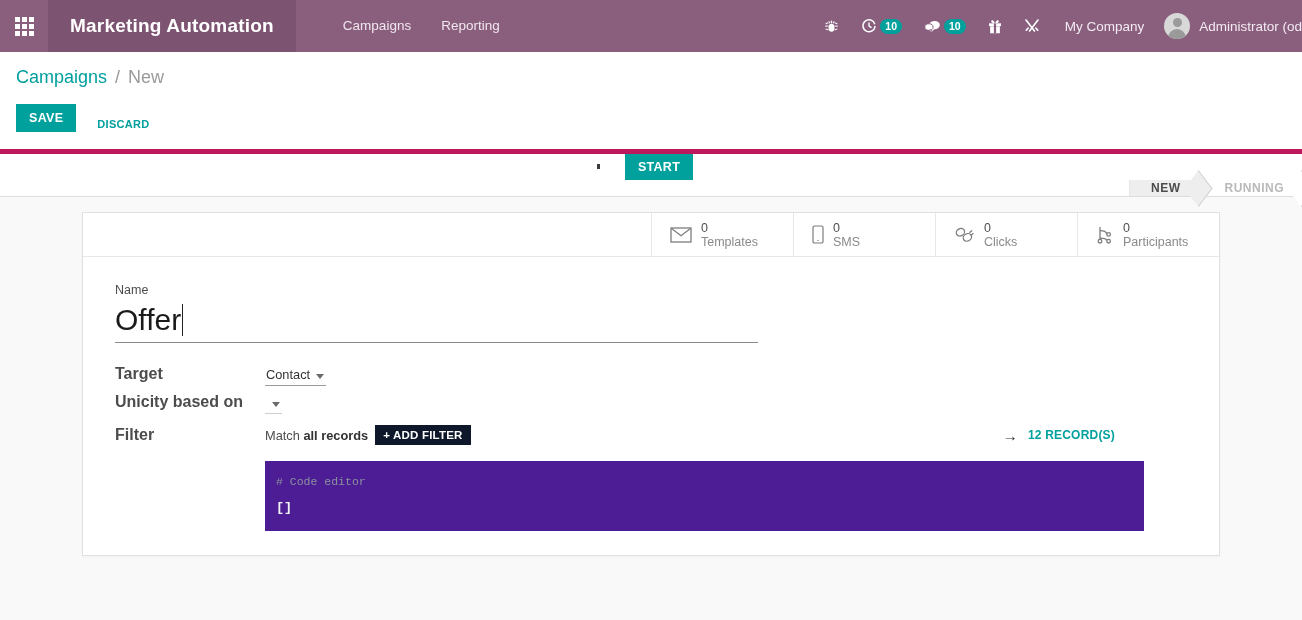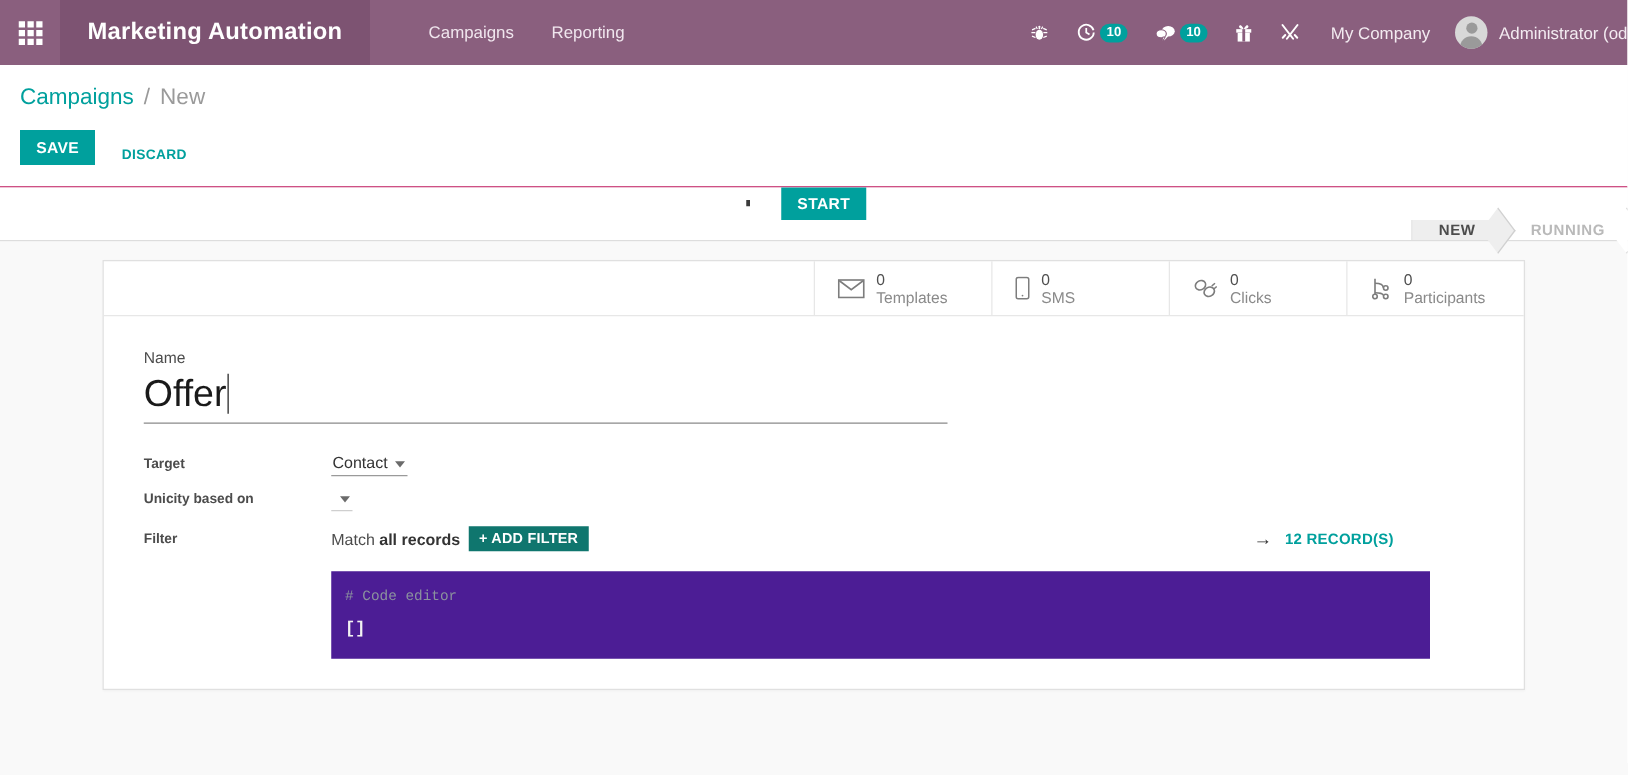--- a/index.html
+++ b/index.html
@@ -109,21 +109,21 @@
     content: ""; position: absolute;
     width: 18px; height: 11px; border-radius: 9px 9px 0 0;
     background: #9a9a9a; left: 4px; top: 16px;
   }
   .user-name { font-size: 13.5px; color: #f3ebf1; }
 
   
   .control-panel {
     background: #ffffff;
     padding: 14px 0 0 0;
-    border-bottom: 1px solid #be185d;
+    border-bottom: 5px solid #be185d;
   }
   .breadcrumb {
     padding: 0 16px;
     font-size: 18px;
     line-height: 22px;
   }
   .bc-link { color: #00a09d; cursor: pointer; }
   .bc-sep { color: #999; margin: 0 3px; }
   .bc-current { color: #9a9a9a; }
 
@@ -305,21 +305,21 @@
 
   .fields { padding: 0 32px; }
   .field-row {
     display: flex;
     align-items: baseline;
     margin-bottom: 10px;
   }
   .field-label {
     width: 150px;
     flex: none;
-    font-size: 11px;
+    font-size: 16px;
     font-weight: bold;
     color: #4c4c4c;
   }
   .field-control { position: relative; }
   .select-line {
     width: 157px;
     border-bottom: 1px solid #9a9a9a;
     padding: 1px 16px 3px 1px;
     font-size: 12.8px;
     color: #333;
@@ -334,21 +334,21 @@
     width: 0; height: 0;
     border-left: 4px solid transparent;
     border-right: 4px solid transparent;
     border-top: 5px solid #6b6b6b;
   }
 
   .filter-row { display: flex; align-items: center; margin-top: 14px; }
   .filter-text { font-size: 12.8px; color: #4c4c4c; }
   .filter-text b { font-weight: bold; color: #333; }
   .btn-add-filter {
-    background: #0f766e;
+    background: #0f172a;
     color: #ffffff;
     font-size: 11.5px;
     font-weight: bold;
     letter-spacing: .2px;
     padding: 4px 8px;
     margin-left: 7px;
     border: none;
     cursor: pointer;
     text-transform: uppercase;
     white-space: nowrap;

